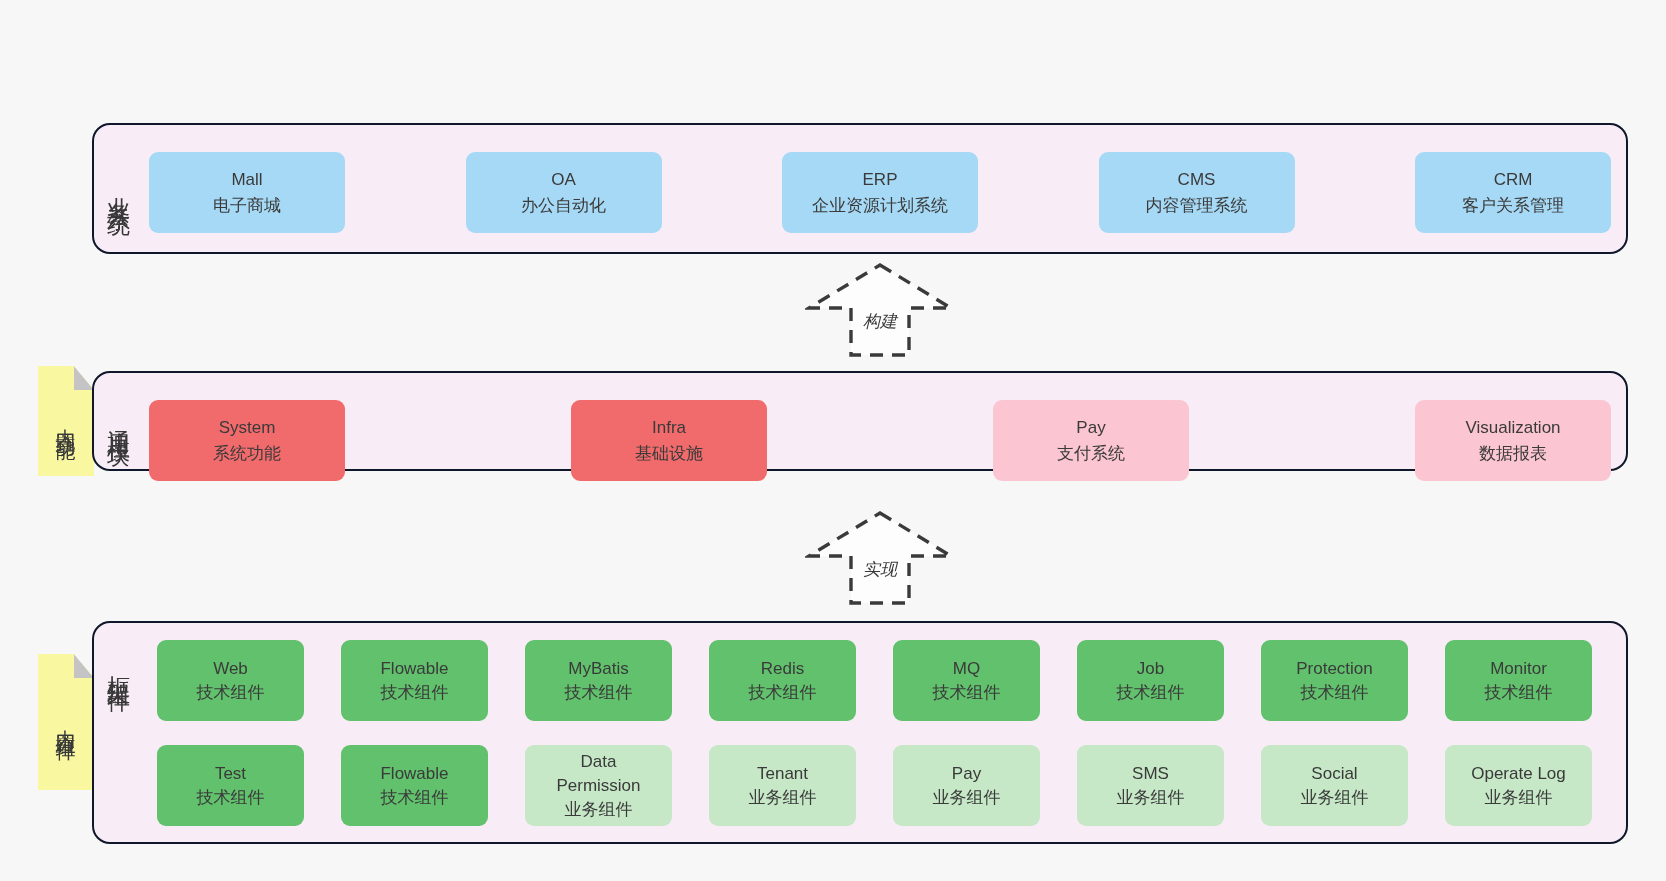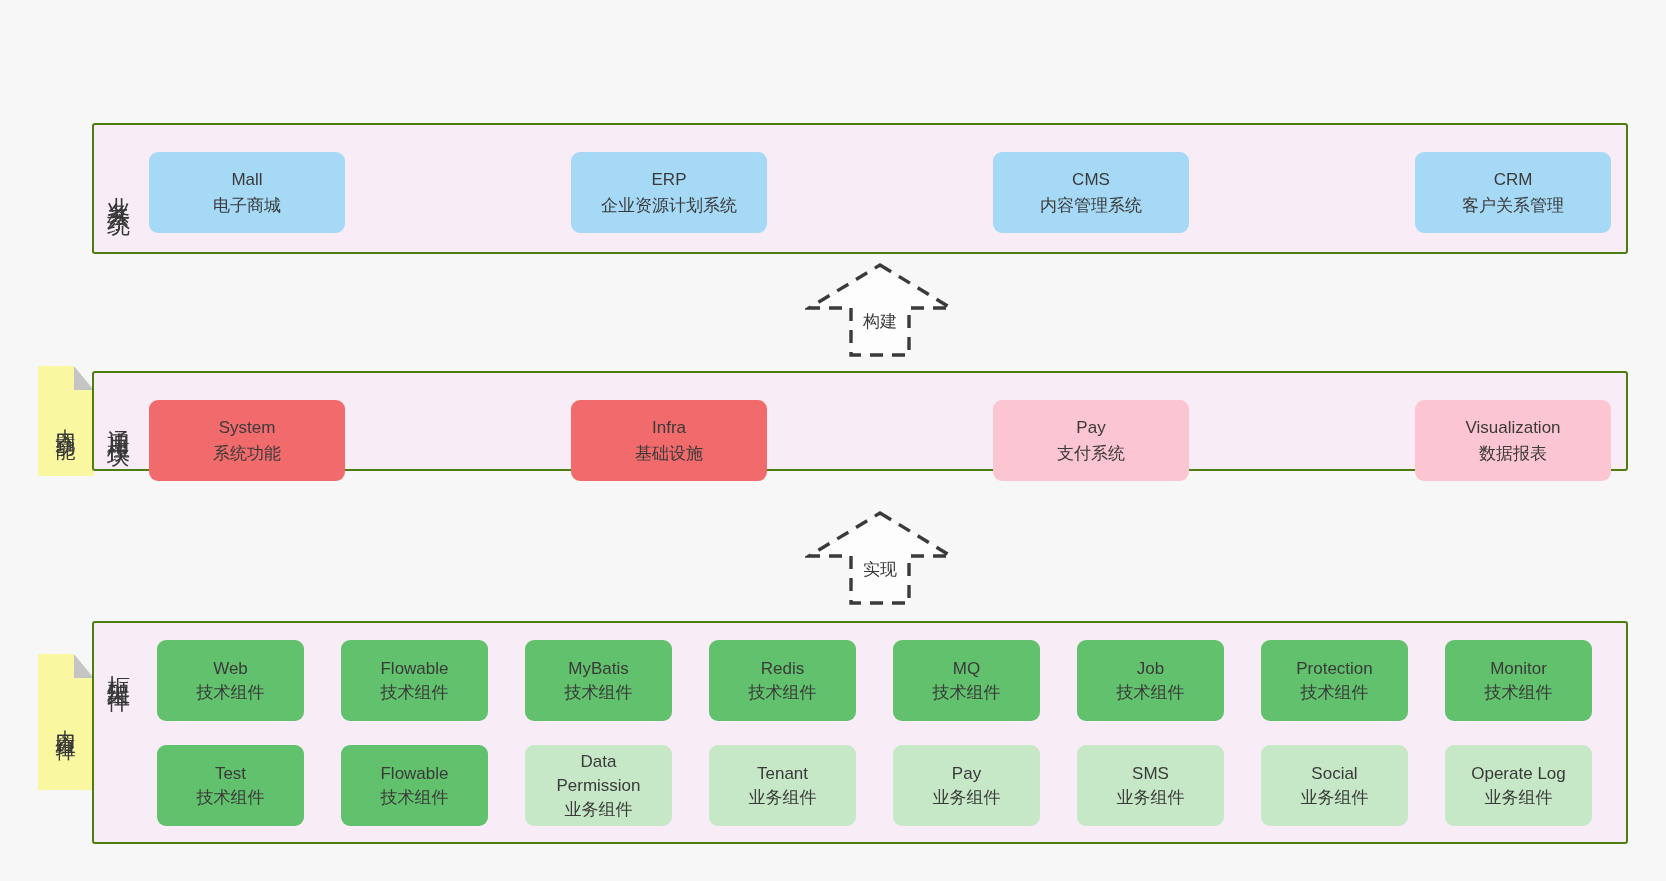--- a/index.html
+++ b/index.html
@@ -12,22 +12,22 @@
     width:1666px; height:881px;
     background:#f7f7f7;
     overflow:hidden;
     color:#383838;
   }
 
   
   .layer {
     position:absolute; left:92px; width:1536px;
     background:#f8edf6;
-    border:2px solid #4d7c0f;
-    border-radius:3px;
+    border:2px solid #0f172a;
+    border-radius:18px;
     box-sizing:border-box;
   }
   #layer-business   { top:123px; height:131px; }
   #layer-modules    { top:371px; height:100px; }
   #layer-components { top:621px; height:223px;padding-left:28px; }
 
   .layer-label {
     position:absolute; left:13px; top:0; height:100%;
     display:flex; align-items:center;
     pointer-events:none;
@@ -86,21 +86,21 @@
   #sticky-modules    { top:366px; height:110px; }
   #sticky-components { top:654px; height:136px; }
   .sticky .fold {
     position:absolute; top:0; right:0; width:20px; height:24px;
     background:#c4c4c4;
     clip-path: polygon(0 0, 100% 100%, 0 100%);
   }
   .sticky-text { font-size:20px; letter-spacing:4px; }
 
   
-  .arrow { position:absolute; width:150px; height:97px; }
+  .arrow { position:absolute; width:150px; height:97px;font-style:italic; }
   #arrow-build     { left:805px; top:262px; }
   #arrow-implement { left:805px; top:510px; }
   .arrow svg { position:absolute; left:0; top:0; }
   .arrow-shape {
     fill:#fdfdfd;
     stroke:#3a3a3a; stroke-width:3.4;
     stroke-dasharray:13 9;
   }
   .arrow-label {
     position:absolute; left:0; right:0; top:48px;
@@ -125,20 +125,24 @@
   <div class="layer" id="layer-business">
     <div class="layer-label">
       <span class="vtext">业务系统</span>
     </div>
     <div class="boxes row-wide">
       <div class="box" data-variant="blue">
         <div class="box-title">Mall</div>
         <div class="box-sub">电子商城</div>
       </div>
       <div class="box" data-variant="blue">
+        <div class="box-title">OA</div>
+        <div class="box-sub">办公自动化</div>
+      </div>
+      <div class="box" data-variant="blue">
         <div class="box-title">ERP</div>
         <div class="box-sub">企业资源计划系统</div>
       </div>
       <div class="box" data-variant="blue">
         <div class="box-title">CMS</div>
         <div class="box-sub">内容管理系统</div>
       </div>
       <div class="box" data-variant="blue">
         <div class="box-title">CRM</div>
         <div class="box-sub">客户关系管理</div>

